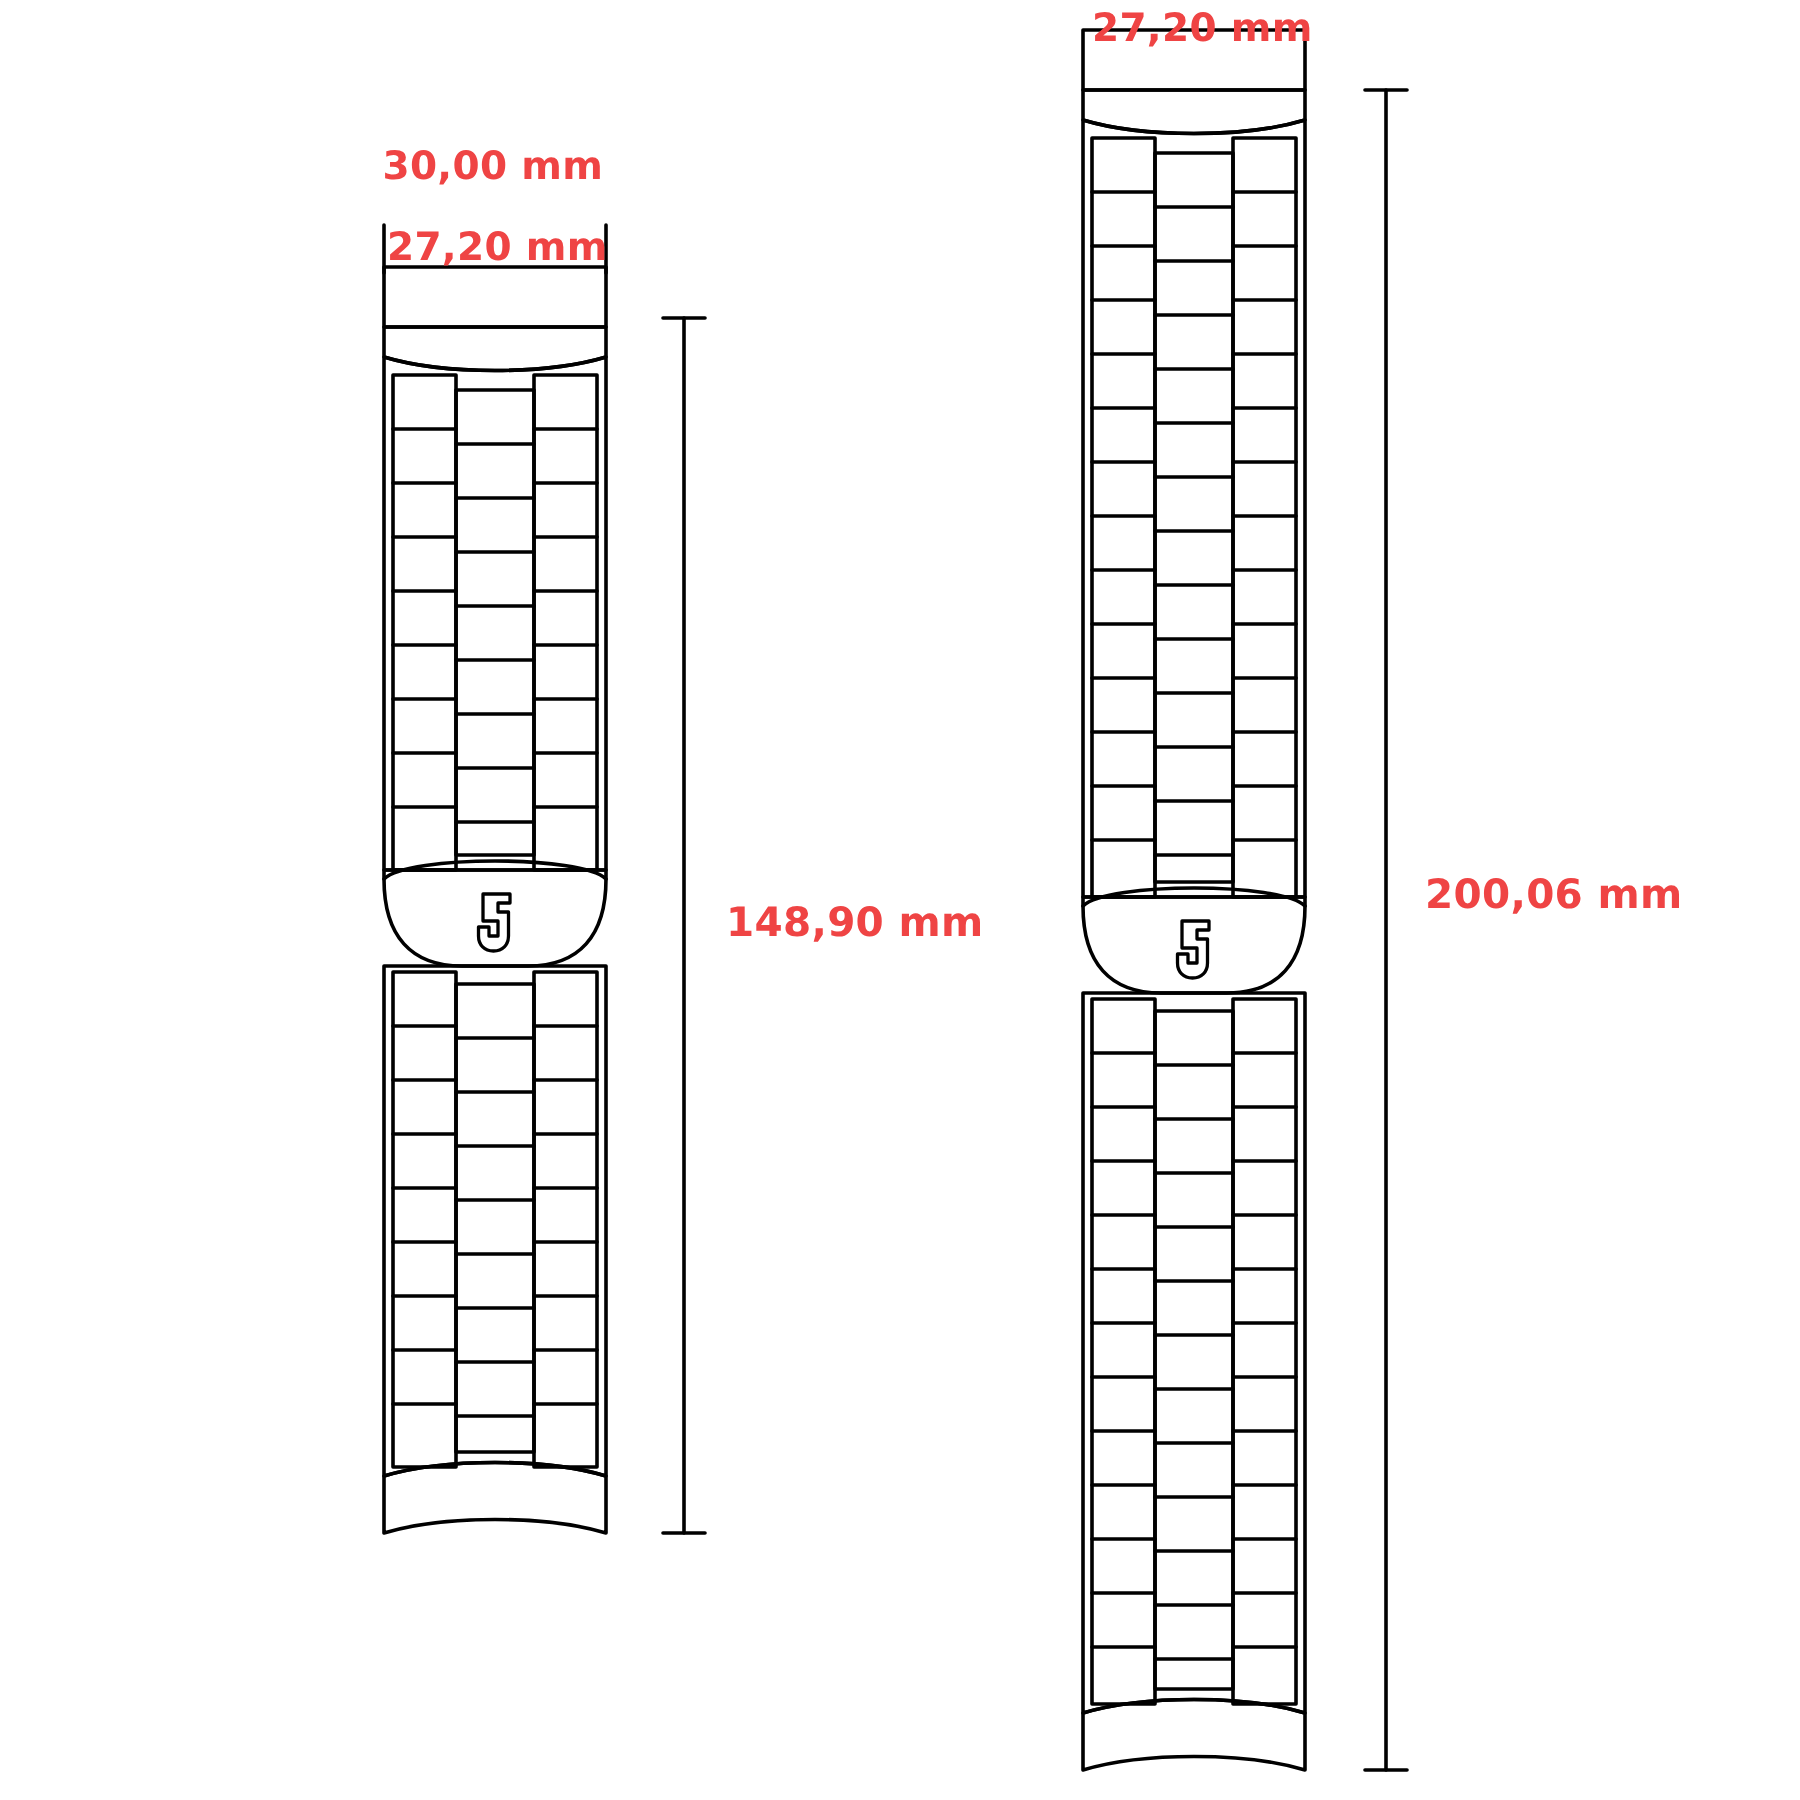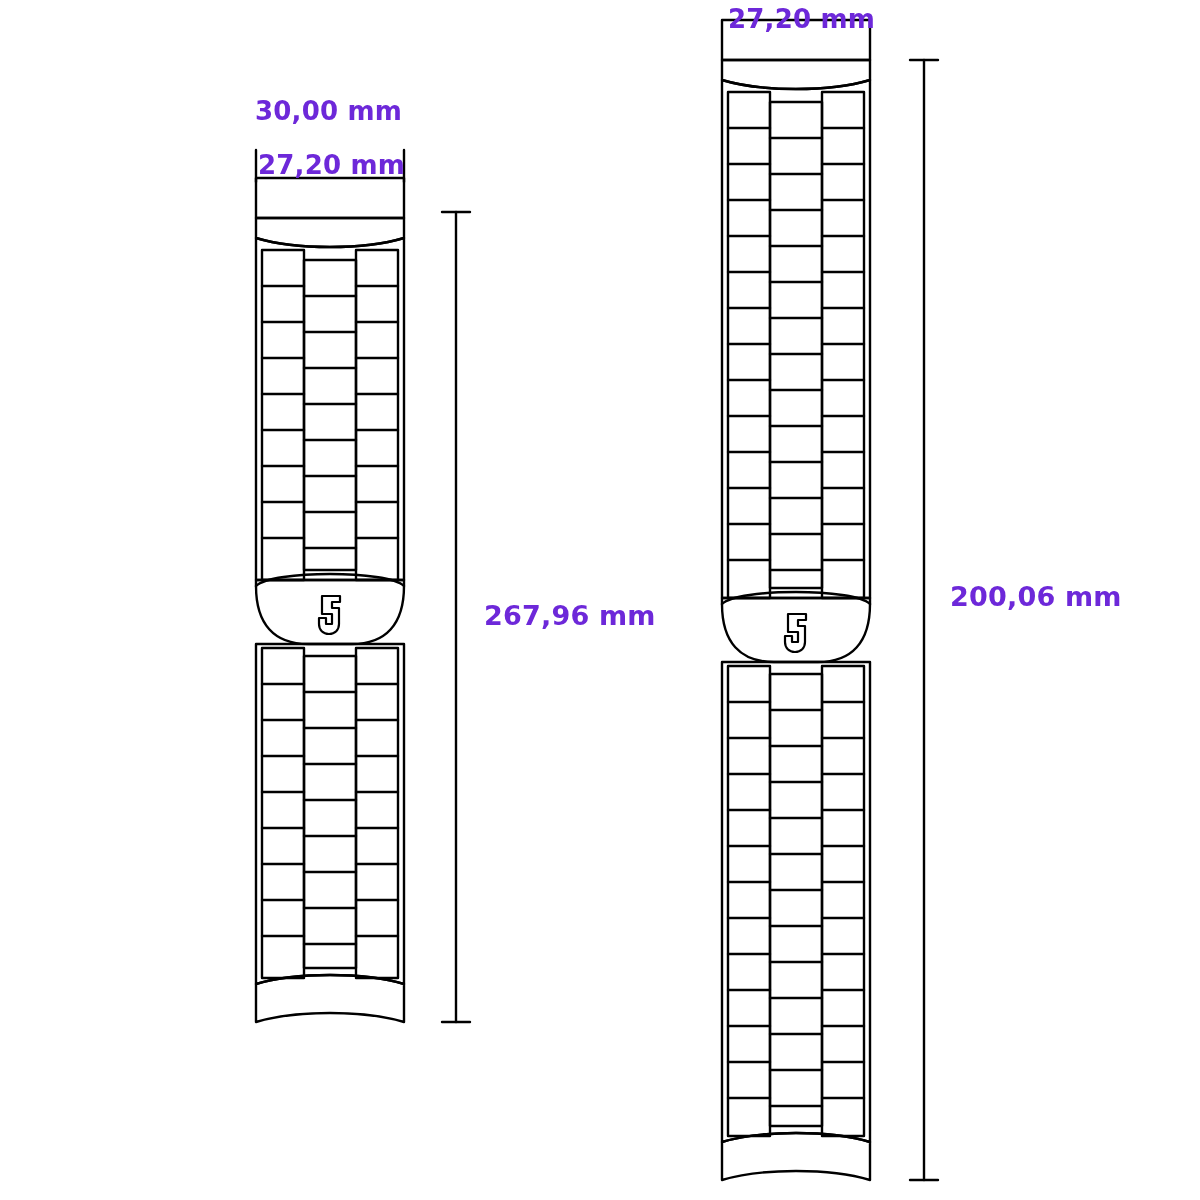--- a/index.html
+++ b/index.html
@@ -17,21 +17,21 @@
   #stage {
     position: absolute;
     left: 0; top: 0;
     width: 1200px;
     height: 1200px;
   }
   .dim-label {
     position: absolute;
     font-family: "DejaVu Sans", sans-serif;
     font-weight: bold;
-    color: #6d28d9;
+    color: #ef4444;
     white-space: nowrap;
     letter-spacing: 0.2px;
   }
   .dim-label.sz-26 { font-size: 26px; }
   .dim-label.sz-27 { font-size: 27px; }
   svg { display: block; }
 </style>
 </head>
 <body>
 
@@ -261,19 +261,19 @@
         <line x1="910" y1="1180" x2="938" y2="1180"></line>
       </g>
 
     </g>
   </svg>
 
   <div class="dim-label sz-26" style="left:255px; top:96px;">30,00 mm</div>
 
   <div class="dim-label sz-26" style="left:258px; top:150px;">27,20 mm</div>
 
-  <div class="dim-label sz-27" style="left:484px; top:600px;">267,96 mm</div>
+  <div class="dim-label sz-27" style="left:484px; top:600px;">148,90 mm</div>
 
   <div class="dim-label sz-26" style="left:728px; top:4px;">27,20 mm</div>
 
   <div class="dim-label sz-27" style="left:950px; top:581px;">200,06 mm</div>
 
 </div>
 
 </body></html>

